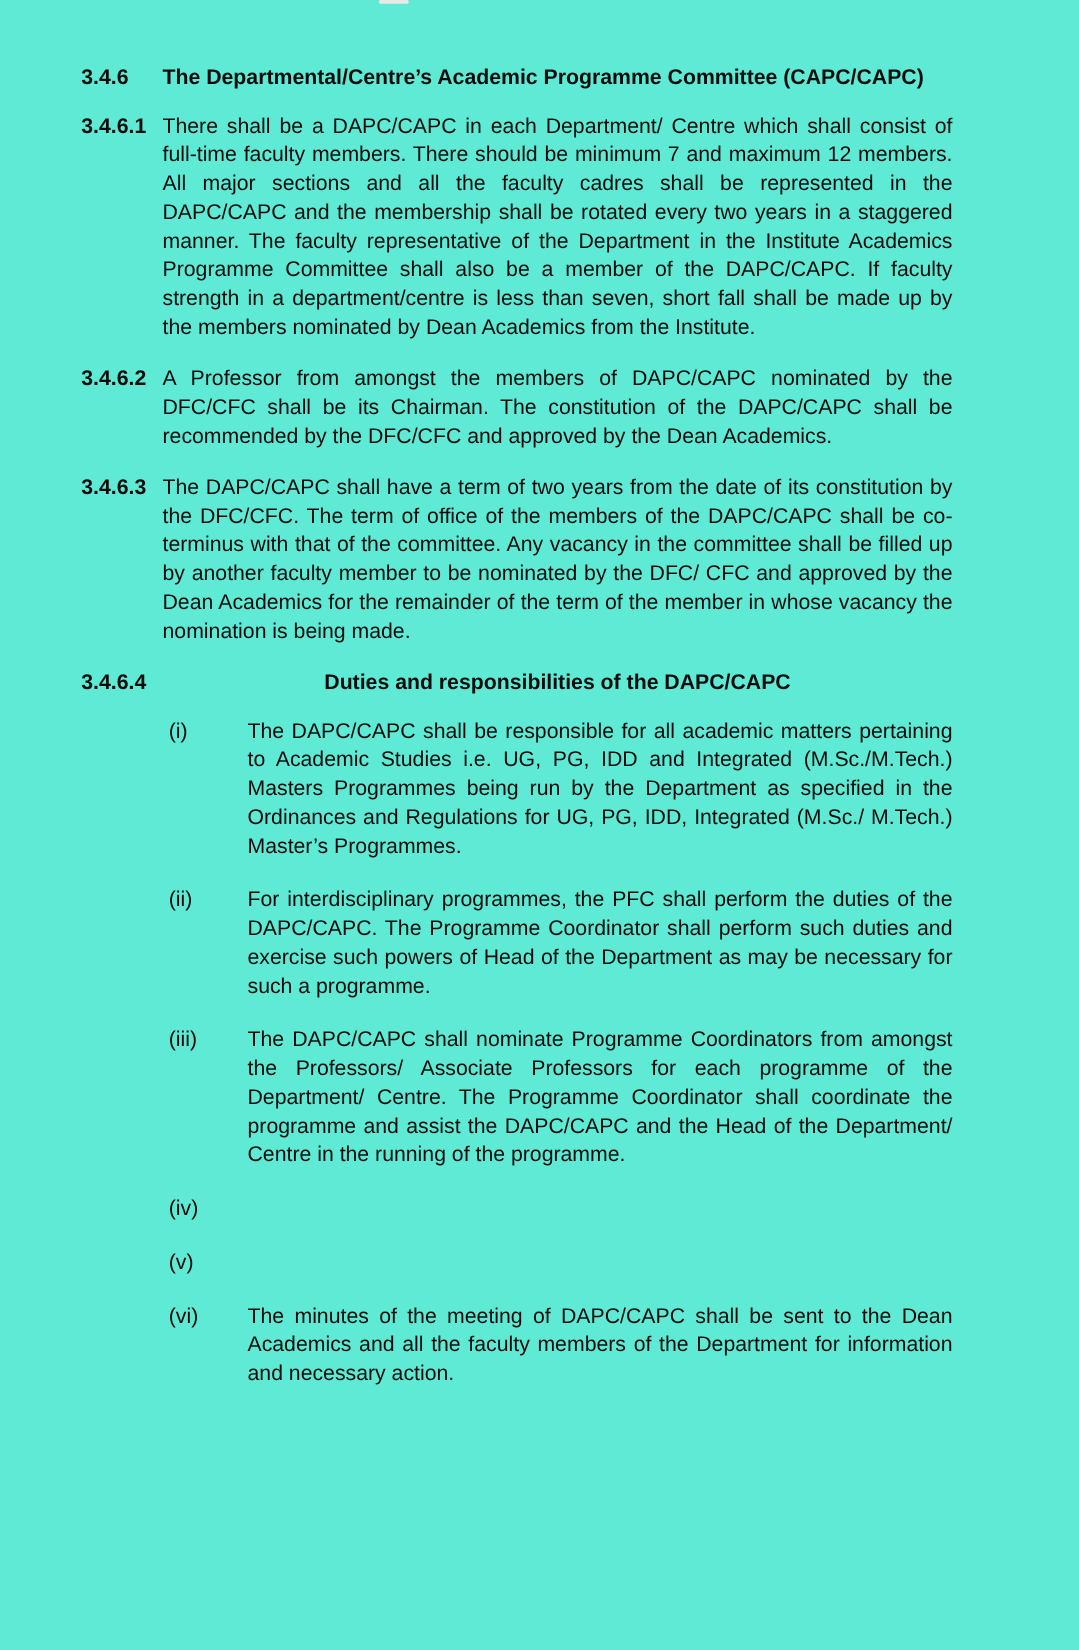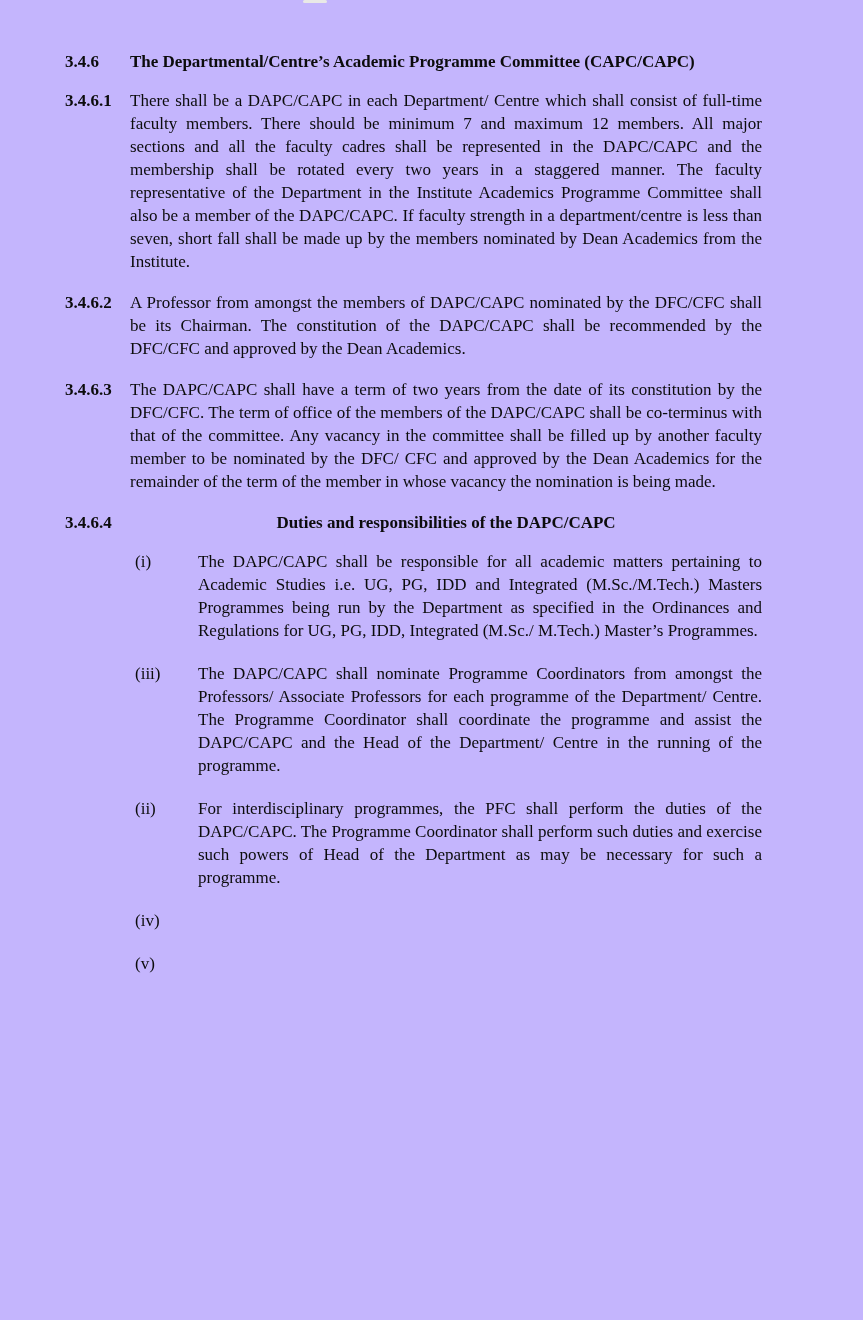--- a/index.html
+++ b/index.html
@@ -4,22 +4,22 @@
 <style>
   html, body {
     margin: 0;
     padding: 0;
     background: #ffffff;
   }
   .page {
     position: relative;
     width: 863px;
     height: 1320px;
-    background: #c4b5fd;
-    font-family: Liberation Serif, serif;
+    background: #5eead4;
+    font-family: Liberation Sans, sans-serif;
     font-size: 17px;
     line-height: 23px;
     color: #0c0c0c;
     overflow: hidden;
     -webkit-font-smoothing: antialiased;
   }
   .scan-artifact {
     position: absolute;
     left: 303px;
     top: 0;
@@ -118,34 +118,38 @@
     </div>
 
     <div class="duty-list">
 
       <div class="duty-item">
         <span class="marker-col">(i)</span>
         <span class="body-col">The DAPC/CAPC shall be responsible for all academic matters pertaining to Academic Studies i.e. UG, PG, IDD and Integrated (M.Sc./M.Tech.) Masters Programmes being run by the Department as specified in the Ordinances and Regulations for UG, PG, IDD, Integrated (M.Sc./ M.Tech.) Master’s Programmes.</span>
       </div>
 
       <div class="duty-item">
-        <span class="marker-col">(iii)</span>
-        <span class="body-col">The DAPC/CAPC shall nominate Programme Coordinators from amongst the Professors/ Associate Professors for each programme of the Department/ Centre. The Programme Coordinator shall coordinate the programme and assist the DAPC/CAPC and the Head of the Department/ Centre in the running of the programme.</span>
+        <span class="marker-col">(ii)</span>
+        <span class="body-col">For interdisciplinary programmes, the PFC shall perform the duties of the DAPC/CAPC. The Programme Coordinator shall perform such duties and exercise such powers of Head of the Department as may be necessary for such a programme.</span>
       </div>
 
       <div class="duty-item">
-        <span class="marker-col">(ii)</span>
-        <span class="body-col">For interdisciplinary programmes, the PFC shall perform the duties of the DAPC/CAPC. The Programme Coordinator shall perform such duties and exercise such powers of Head of the Department as may be necessary for such a programme.</span>
+        <span class="marker-col">(iii)</span>
+        <span class="body-col">The DAPC/CAPC shall nominate Programme Coordinators from amongst the Professors/ Associate Professors for each programme of the Department/ Centre. The Programme Coordinator shall coordinate the programme and assist the DAPC/CAPC and the Head of the Department/ Centre in the running of the programme.</span>
       </div>
 
       <div class="duty-item">
         <span class="marker-col">(iv)</span>
       </div>
 
       <div class="duty-item">
         <span class="marker-col">(v)</span>
       </div>
 
+      <div class="duty-item">
+        <span class="marker-col">(vi)</span>
+        <span class="body-col">The minutes of the meeting of DAPC/CAPC shall be sent to the Dean Academics and all the faculty members of the Department for information and necessary action.</span>
+      </div>
 
     </div>
 
   </div>
 </div>
 
 </body></html>

